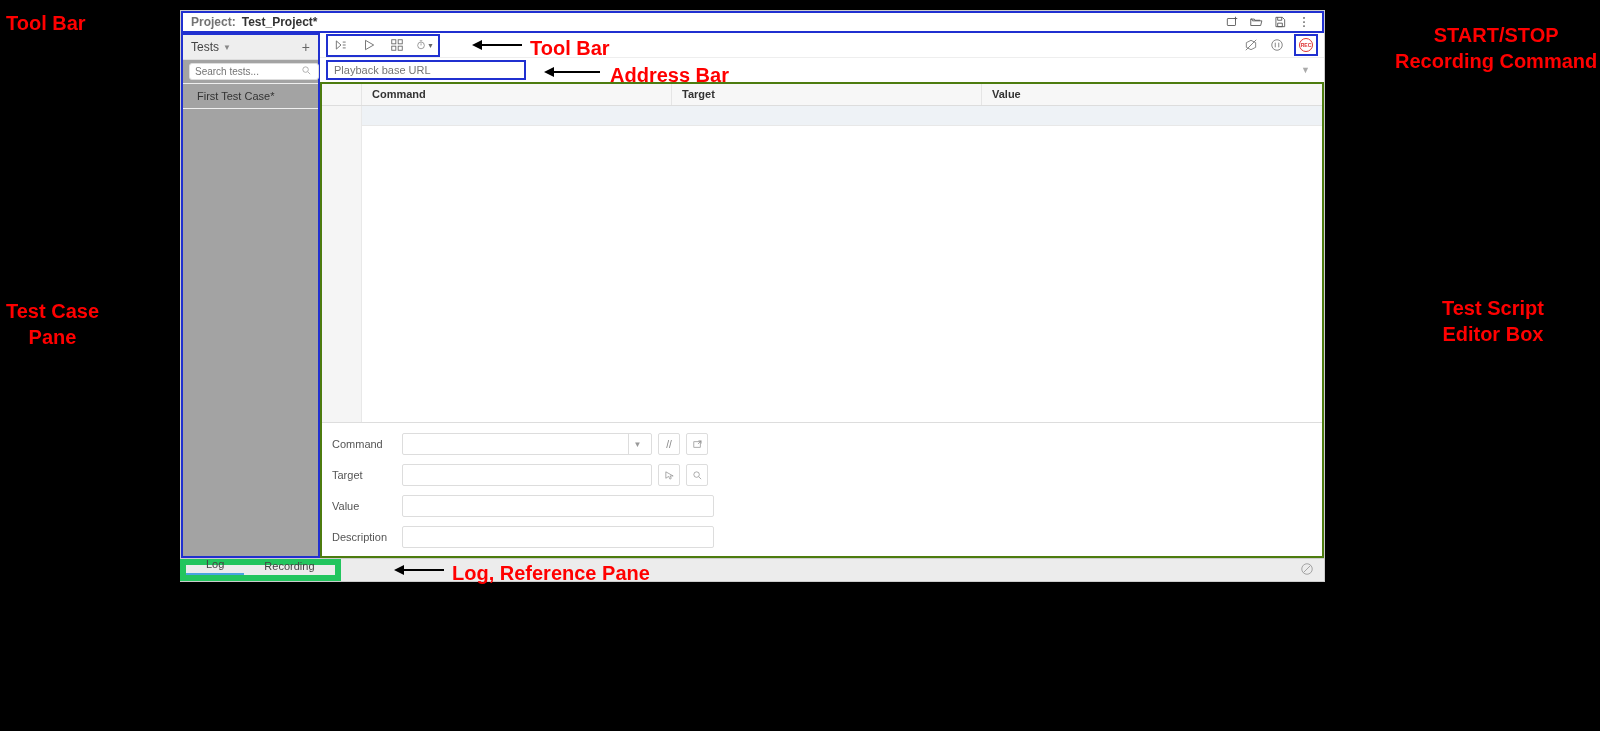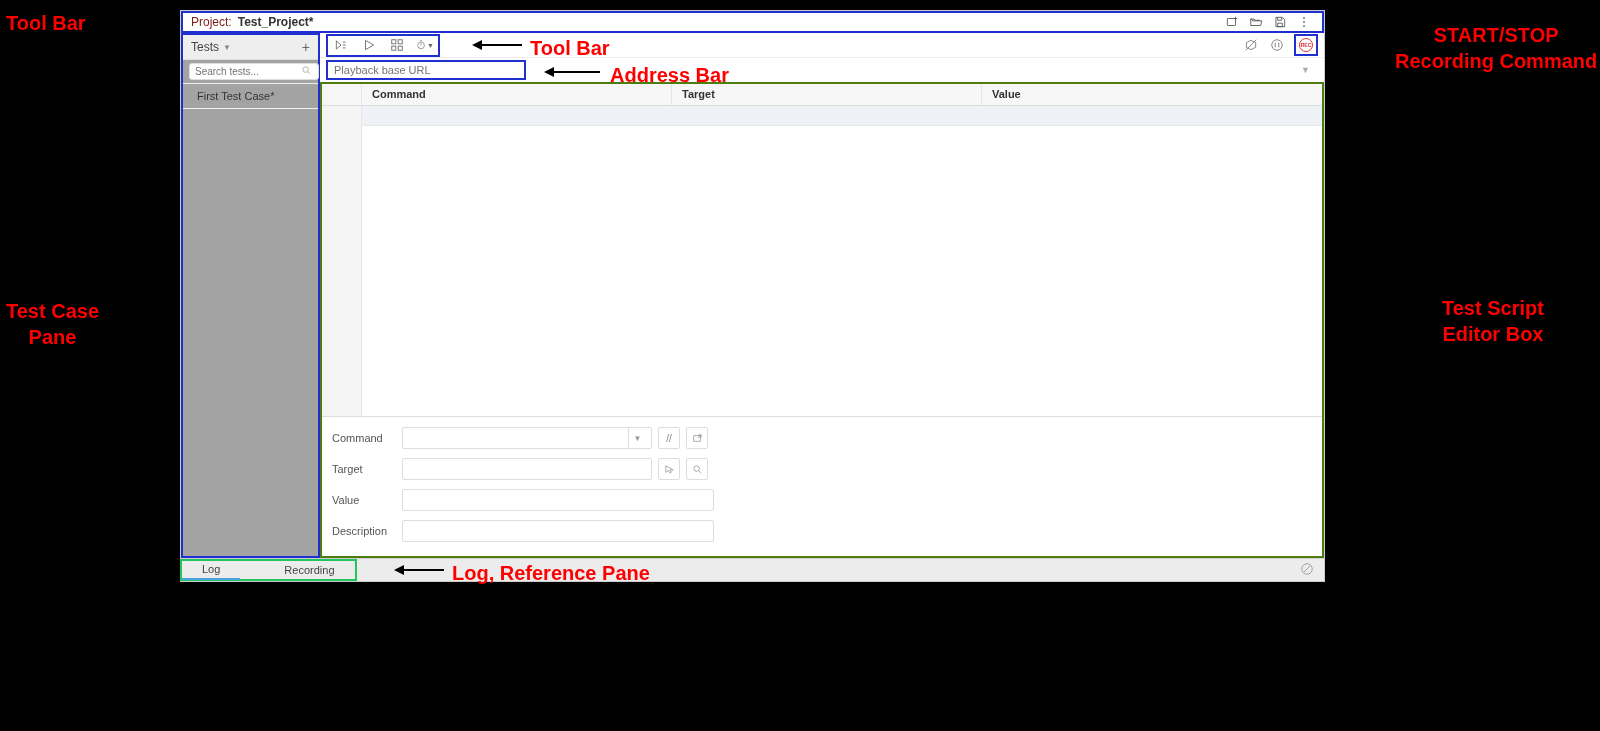--- a/index.html
+++ b/index.html
@@ -6,21 +6,21 @@
     body { background: #000; width: 1600px; height: 731px; position: relative; overflow: hidden; }
     
     .annotation { position: absolute; color: #f00; font-weight: bold; font-size: 20px; line-height: 1.3; text-align: center; z-index: 100; }
     .arrow { position: absolute; z-index: 99; }
     .arrow-line { stroke: #000; stroke-width: 2; fill: none; }
     .arrow-head { fill: #000; }
 
     .app { position: absolute; left: 180px; top: 10px; width: 1145px; height: 572px; background: #fff; border: 1px solid #ccc; }
     
     .menubar { height: 22px; border: 2px solid #2030d0; display: flex; align-items: center; padding: 0 8px; font-size: 12px; }
-    .menubar .project-label { font-weight: normal; color: #7f1d1d; }
+    .menubar .project-label { font-weight: bold; color: #737373; }
     .menubar .project-name { margin-left: 6px; font-weight: bold; color: #333; }
     .menubar .spacer { flex: 1; }
     .menubar .icon-btn { width: 20px; height: 18px; display: flex; align-items: center; justify-content: center; cursor: pointer; margin-left: 4px; color: #555; }
     
     .body-row { display: flex; height: 525px; }
     
     .sidebar { width: 139px; border: 2px solid #2030d0; display: flex; flex-direction: column; background: #a3a3a3; }
     .sidebar-head { height: 25px; background: #eee; border-bottom: 1px solid #ddd; display: flex; align-items: center; padding: 0 8px; font-size: 12px; color: #444; }
     .sidebar-head .flex1 { flex: 1; }
     .sidebar-head .plus { font-size: 14px; color: #666; cursor: pointer; }
@@ -57,21 +57,21 @@
     
     .form-area { border-top: 1px solid #ddd; padding: 10px 10px 6px 10px; font-size: 11px; color: #555; }
     .form-row { display: flex; align-items: center; margin-bottom: 9px; }
     .form-row label { width: 70px; }
     .form-row .finput { width: 250px; height: 22px; border: 1px solid #ddd; border-radius: 2px; background: #fff; font-size: 11px; padding: 0 5px; }
     .form-row .fselect { display: flex; }
     .form-row .fselect .caret { width: 18px; display: flex; align-items: center; justify-content: center; border-left: 1px solid #ddd; color: #999; font-size: 8px; }
     .mini-btn { width: 22px; height: 22px; border: 1px solid #ddd; border-radius: 2px; margin-left: 6px; display: flex; align-items: center; justify-content: center; font-size: 10px; color: #888; cursor: pointer; }
     
     .bottom-pane { position: absolute; left: 0; right: 0; bottom: 0; height: 23px; background: #ececec; display: flex; align-items: center; border-top: 1px solid #ccc; }
-    .tabs-box { border: 2px solid #22c55e; height: 22px; display: flex; align-items: center; margin-left: -1px; gap: 24px; }
+    .tabs-box { border: 6px solid #22c55e; height: 22px; display: flex; align-items: flex-end; margin-left: -1px; }
     .tab { padding: 3px 20px; font-size: 11px; color: #444; display: flex; align-items: center; cursor: pointer; }
     .tab.active { border-bottom: 2px solid #4aa3df; }
     .bottom-pane .spacer { flex: 1; }
     .clear-icon { margin-right: 10px; color: #999; font-size: 13px; cursor: pointer; }
     
     svg.icon { width: 14px; height: 14px; }
   </style>
 </head>
 <body>
 
@@ -253,21 +253,21 @@
               <svg class="icon" viewBox="0 0 24 24" style="width:11px;height:11px;">
                   <circle cx="10" cy="10" r="6" fill="none" stroke="currentColor" stroke-width="1.5"></circle>
                   <line x1="15" y1="15" x2="20" y2="20" stroke="currentColor" stroke-width="1.5"></line>
                 </svg>
             </span>
           </div>
           <div class="form-row">
             <label>Value</label>
             <input class="finput" style="width: 312px;">
           </div>
-          <div class="form-row" style="margin-bottom:8px;">
+          <div class="form-row" style="margin-bottom:2px;">
             <label>Description</label>
             <input class="finput" style="width: 312px;">
           </div>
         </div>
       </div>
     </div>
   </div>
 
   <div class="bottom-pane">
     <div class="tabs-box">

